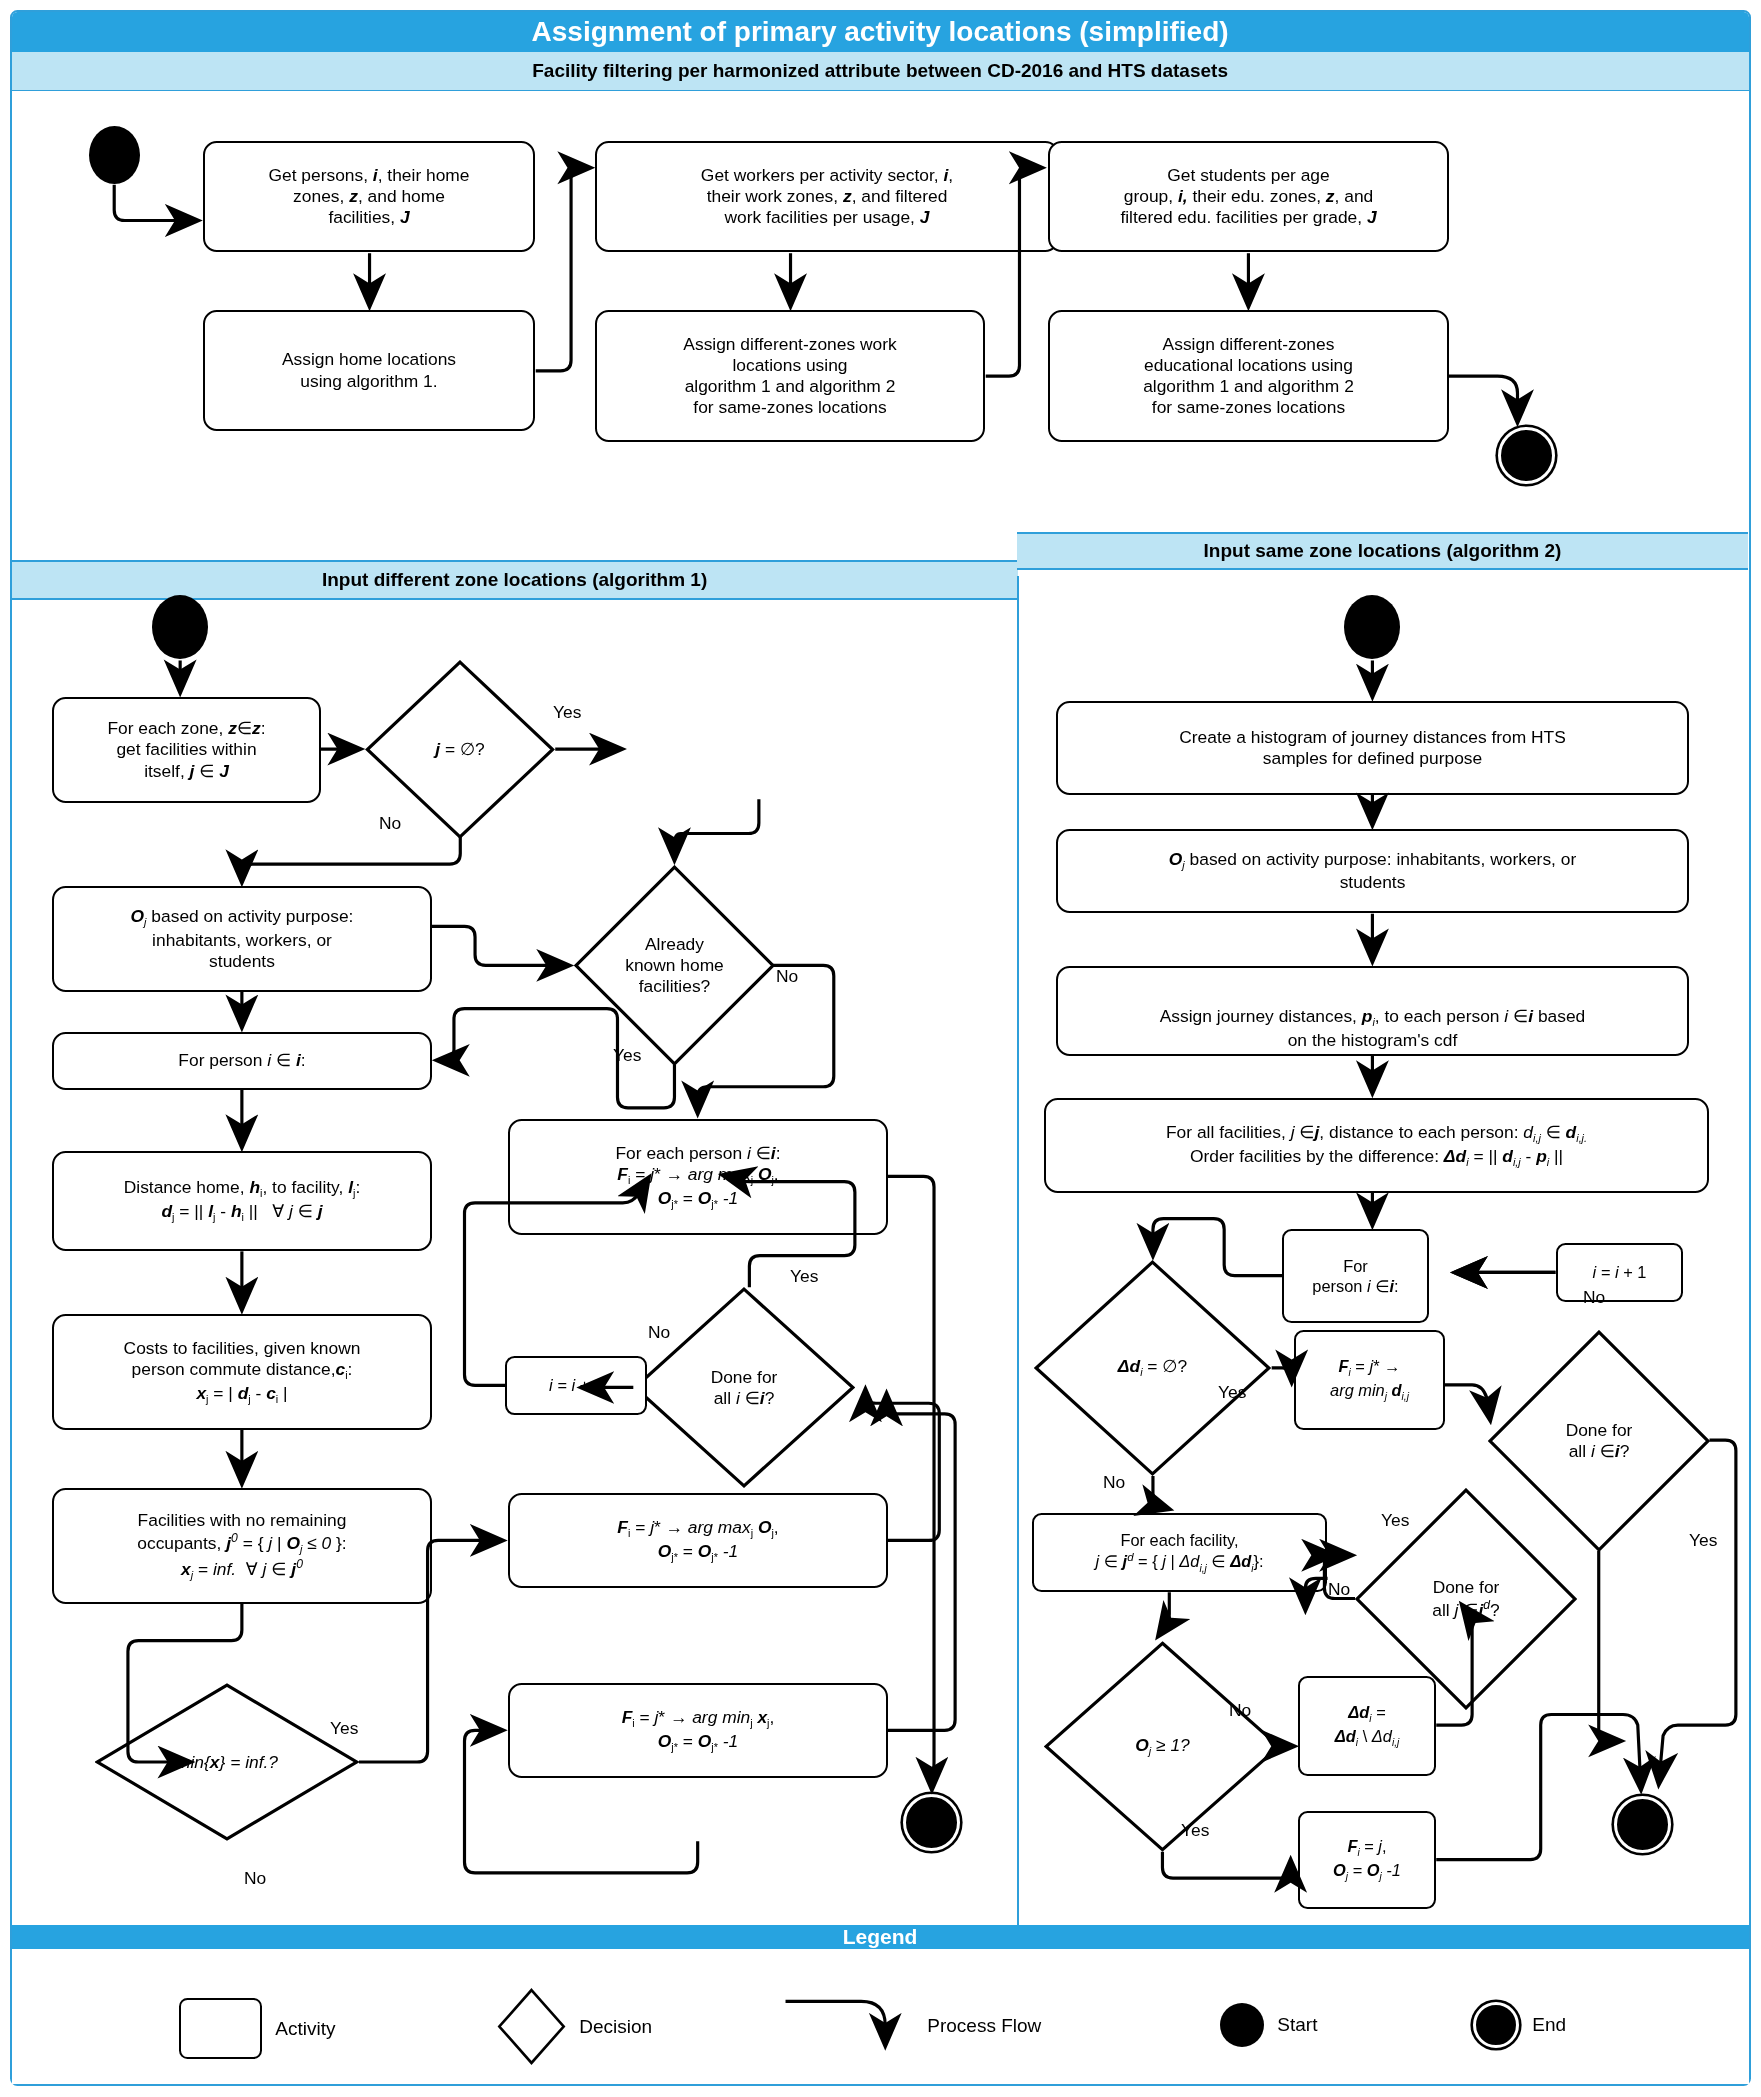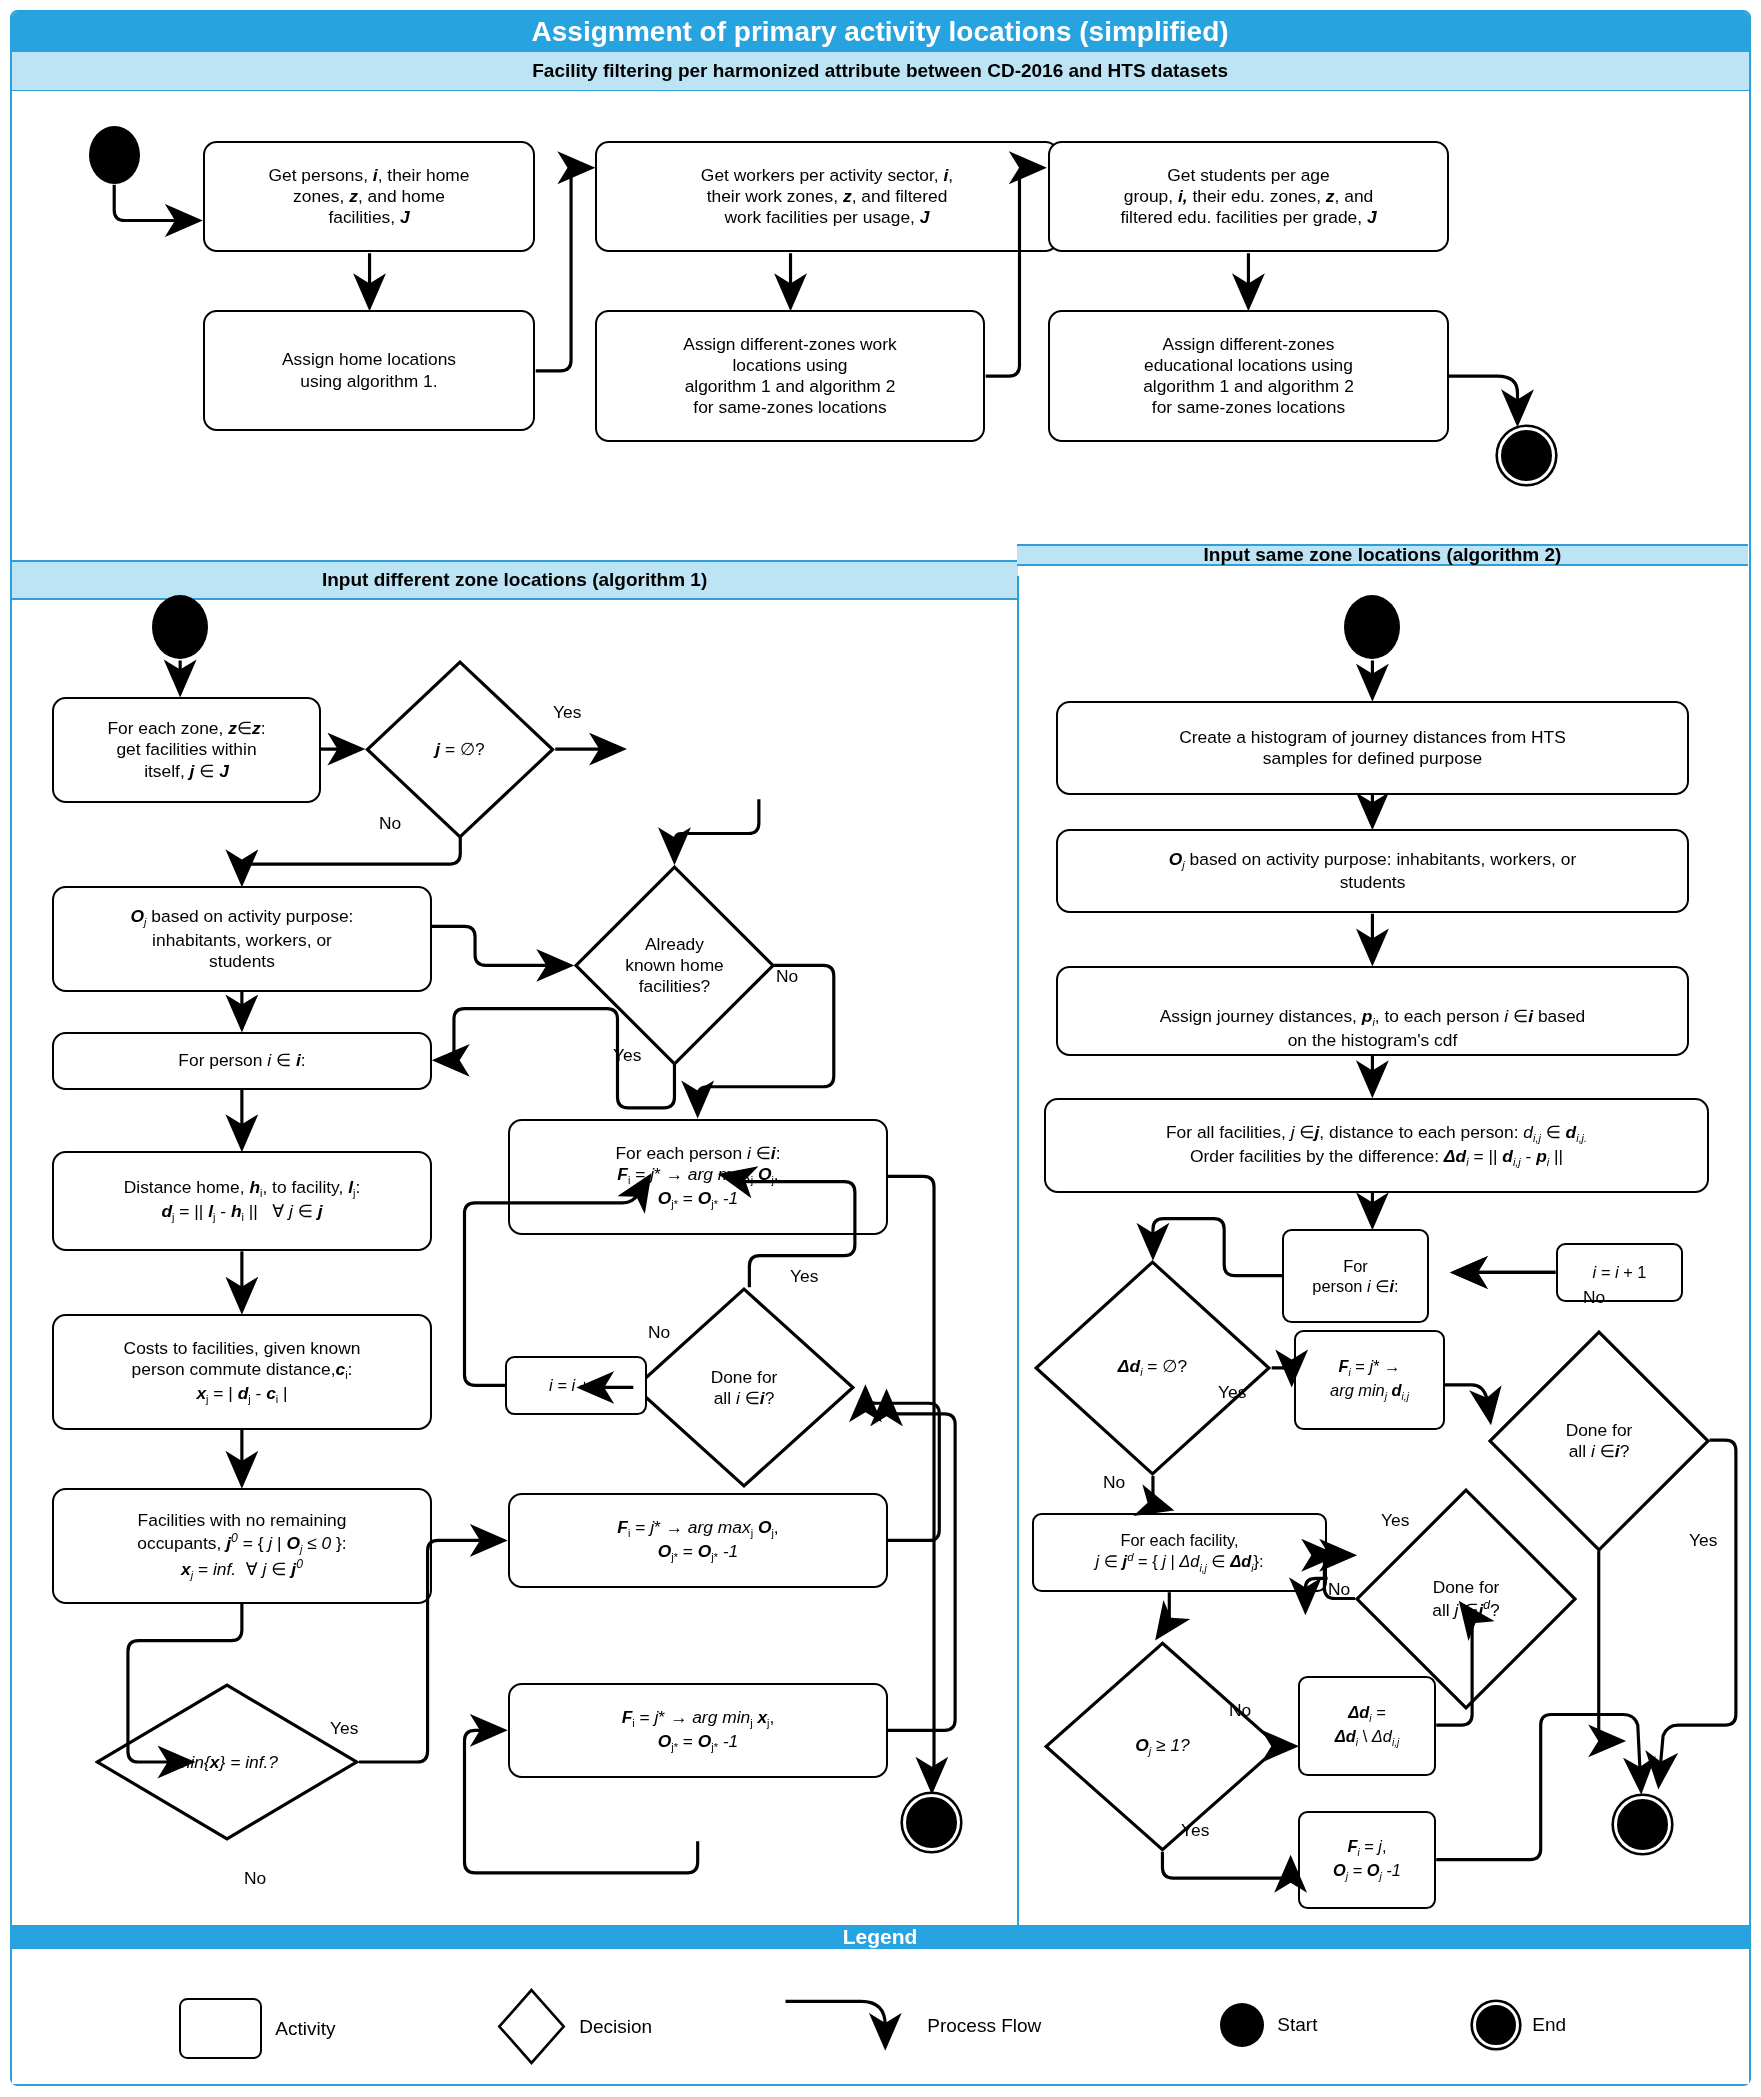--- a/index.html
+++ b/index.html
@@ -93,21 +93,21 @@
     <span>Get students per age<br>group, <b class="v">i,</b> their edu. zones, <b class="v">z</b>, and<br>filtered edu. facilities per grade, <b class="v">J</b></span>
   </div>
 
   <div class="node" style="left:1048px;top:310px;width:401px;height:132px;">
     <span>Assign different-zones<br>educational locations using<br>algorithm 1 and algorithm 2<br>for same-zones locations</span>
   </div>
 
   <div class="enddot" style="left:1498px;top:427px;width:57px;height:57px;"></div>
 
   <div class="sec-hdr" style="left:11.6px;top:560px;width:1006px;height:40px;text-align:right;">Input different zone locations (algorithm 1)</div>
-  <div class="sec-hdr" style="left:1017px;top:544px;width:731px;height:22px;">Input same zone locations (algorithm 2)</div>
+  <div class="sec-hdr" style="left:1017px;top:532px;width:731px;height:38px;">Input same zone locations (algorithm 2)</div>
   <div class="vdiv" style="left:1017px;top:576px;height:1349px;"></div>
 
   <div class="startdot" style="left:152px;top:595px;width:56px;height:64px;"></div>
 
   <div class="node" style="left:52px;top:697px;width:269px;height:106px;">
     <span>For each zone, <b class="v">z</b>∈<b class="v">z</b>:<br>get facilities within<br>itself, <b class="v">j</b> ∈ <b class="v">J</b></span>
   </div>
 
   <div class="dia" style="left:365px;top:660px;width:190px;height:179px;">
     <svg width="190" height="179" viewBox="0 0 360 340">

